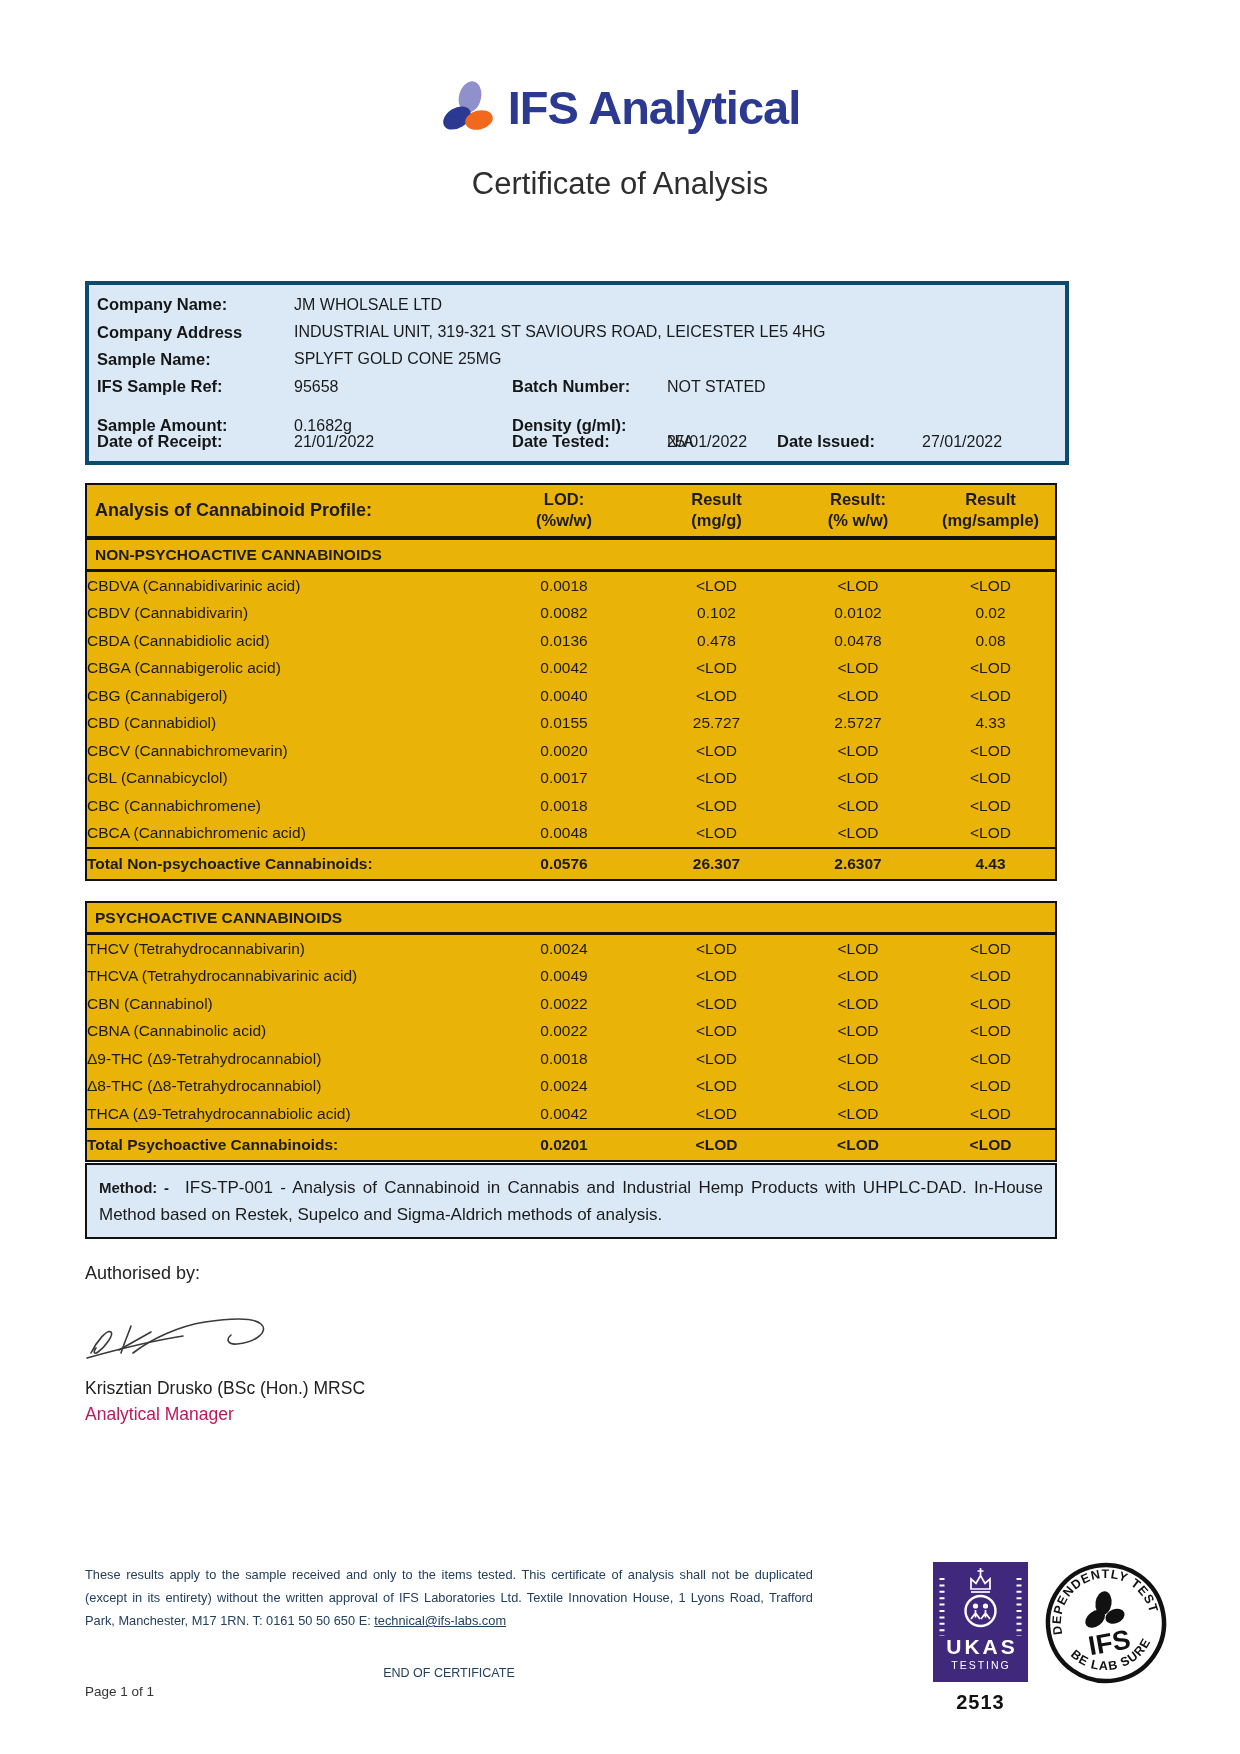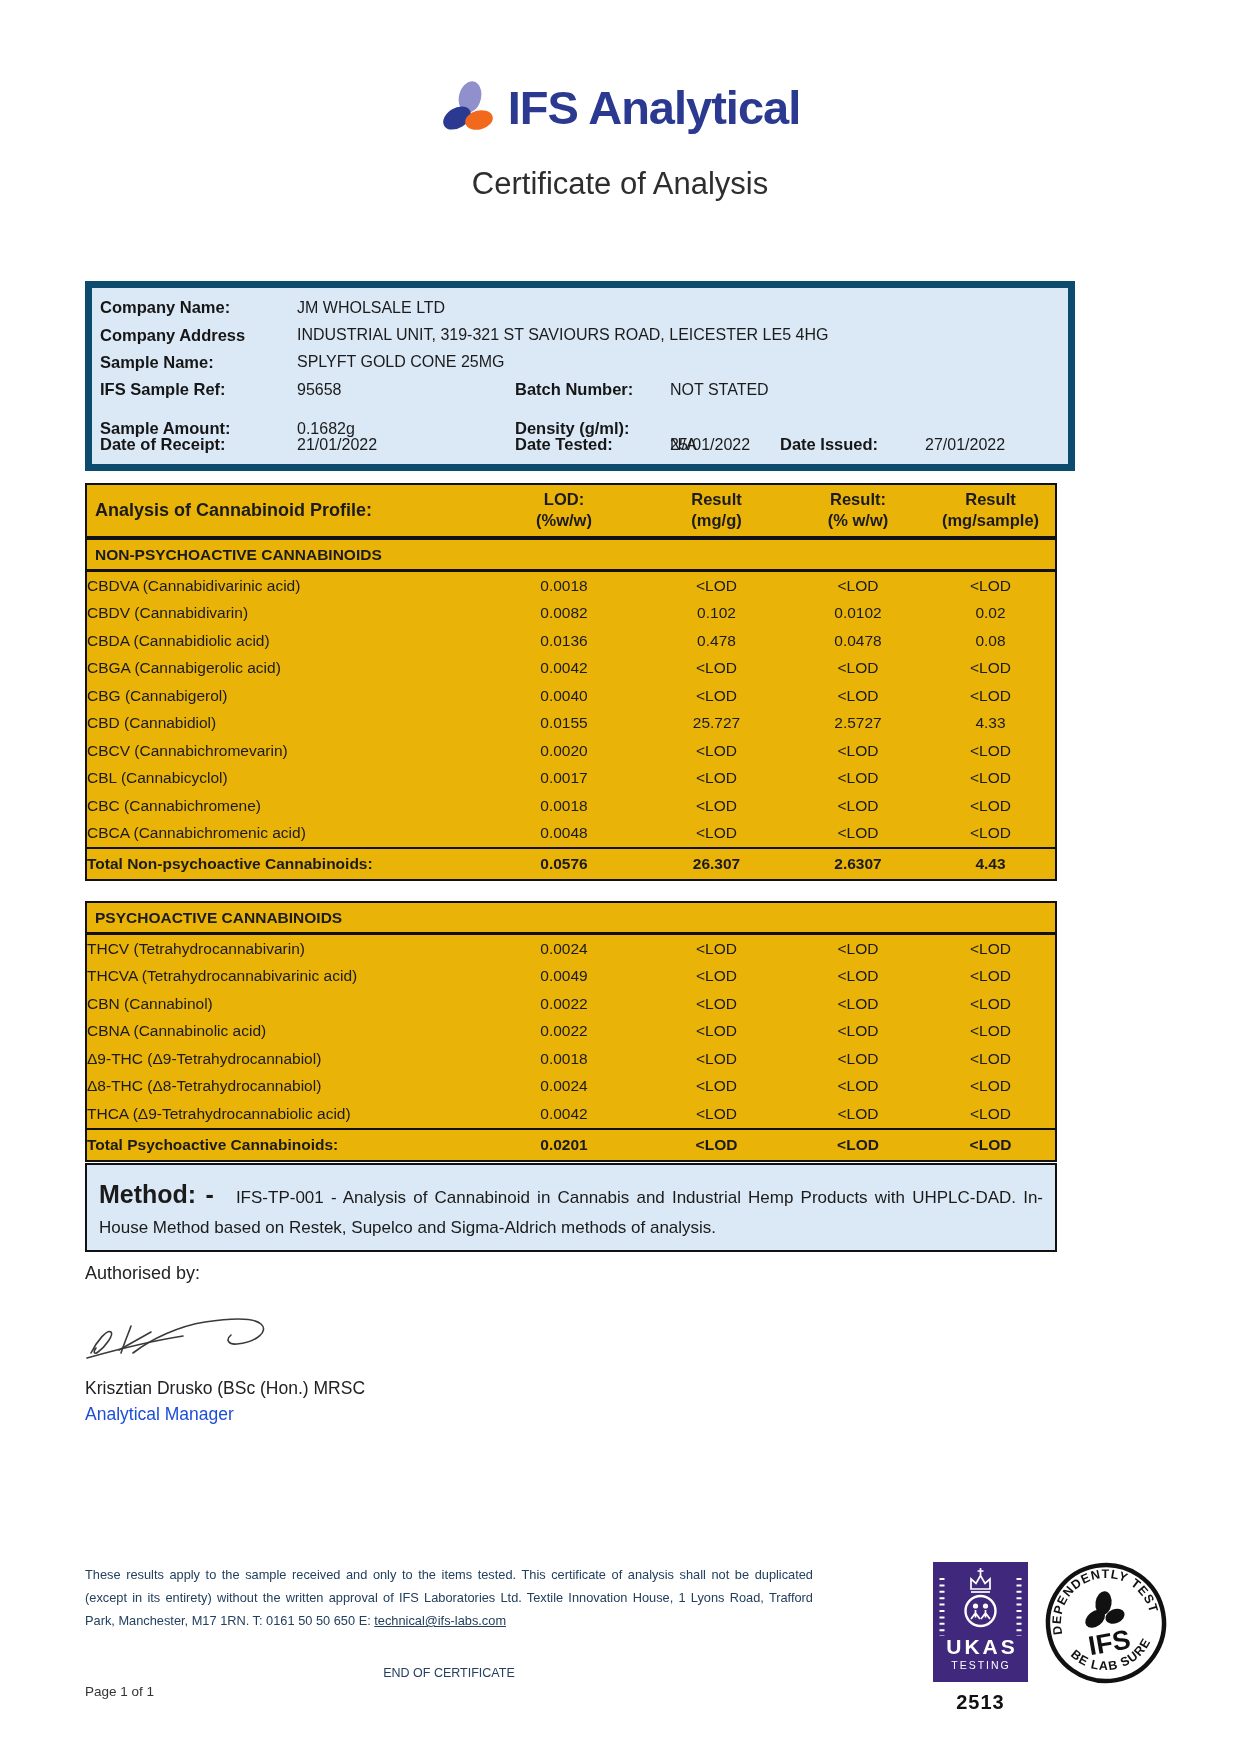--- a/index.html
+++ b/index.html
@@ -5,21 +5,21 @@
   html,body{margin:0;padding:0;background:#fff;}
   .page{position:relative;width:1240px;height:1754px;background:#fff;overflow:hidden;
         font-family:"Liberation Sans", sans-serif;color:#1b1b1b;}
 
   
   .brand{position:absolute;top:78px;left:0;width:100%;display:flex;align-items:center;justify-content:center;gap:12px;}
   .brand-text{font-size:47px;font-weight:bold;color:#2b3990;letter-spacing:-1px;text-align:right;}
   .doc-title{position:absolute;top:166px;left:0;width:100%;text-align:center;font-size:31px;color:#2e2e2e;}
 
   
-  .info-block{position:absolute;left:85px;top:281px;width:968px;background:#dbe9f6;border:7px solid #0c4a6e;
+  .info-block{position:absolute;left:85px;top:281px;width:968px;background:#dbe9f6;border:4px solid #0c4a6e;
               padding:6px 0 6px 8px;box-sizing:content-box;}
   .info-row{display:grid;grid-template-columns:197px 218px 155px 110px 145px 1fr;height:27.4px;align-items:center;}
   .info-label{font-weight:bold;font-size:16.5px;color:#161616;}
   .info-value{font-size:16px;color:#1b1b1b;}
 
   
   .ctable{position:absolute;left:85px;width:968px;background:#eab308;border:2px solid #111;}
   #table1{top:483px;}
   #table2{top:901px;}
   .thead{display:grid;grid-template-columns:398px 158px 147px 136px 1fr;border-bottom:4px solid #111;padding:4px 0;}
@@ -28,27 +28,27 @@
   .tsection{font-weight:bold;font-size:15.5px;padding:6px 8px 5px 8px;border-bottom:3px solid #111;}
   .trow{display:grid;grid-template-columns:398px 158px 147px 136px 1fr;align-items:center;height:27.5px;}
   .tc{font-size:15.5px;}
   .tc.name{padding-left:0;}
   .tc.num{text-align:center;}
   .trow.total{font-weight:bold;border-top:2px solid #111;height:30px;}
 
   
   .method-block{position:absolute;left:85px;top:1163px;width:944px;background:#dbe9f6;border:2px solid #111;
                 padding:9px 12px;font-size:17px;line-height:1.6;text-align:justify;}
-  .method-label{font-weight:bold;font-size:25px;margin-right:22px;}
+  .method-label{font-weight:bold;font-size:15px;margin-right:16px;}
 
   
   .auth{position:absolute;left:85px;top:1263px;font-size:18px;color:#222;}
   .sig{position:absolute;left:85px;top:1295px;}
   .sig-name{position:absolute;left:85px;top:1378px;font-size:17.5px;color:#222;}
-  .sig-title{position:absolute;left:85px;top:1404px;font-size:17.5px;color:#1d4ed8;}
+  .sig-title{position:absolute;left:85px;top:1404px;font-size:17.5px;color:#be185d;}
 
   
   .disclaimer{position:absolute;left:85px;top:1563px;width:728px;margin:0;font-size:12.8px;line-height:1.8;
               color:#23405f;text-align:justify;}
   .email{color:#23405f;text-decoration:underline;cursor:pointer;}
   .end-cert{position:absolute;left:85px;top:1660px;width:728px;text-align:center;font-size:12.5px;color:#23405f;margin-top:6px;}
   .page-num{position:absolute;left:85px;top:1684px;font-size:13.5px;color:#333;}
 
   .ukas{position:absolute;left:933px;top:1562px;width:95px;text-align:center;}
   .ukas-num{margin-top:5px;font-size:20px;font-weight:bold;color:#111;letter-spacing:1px;}

